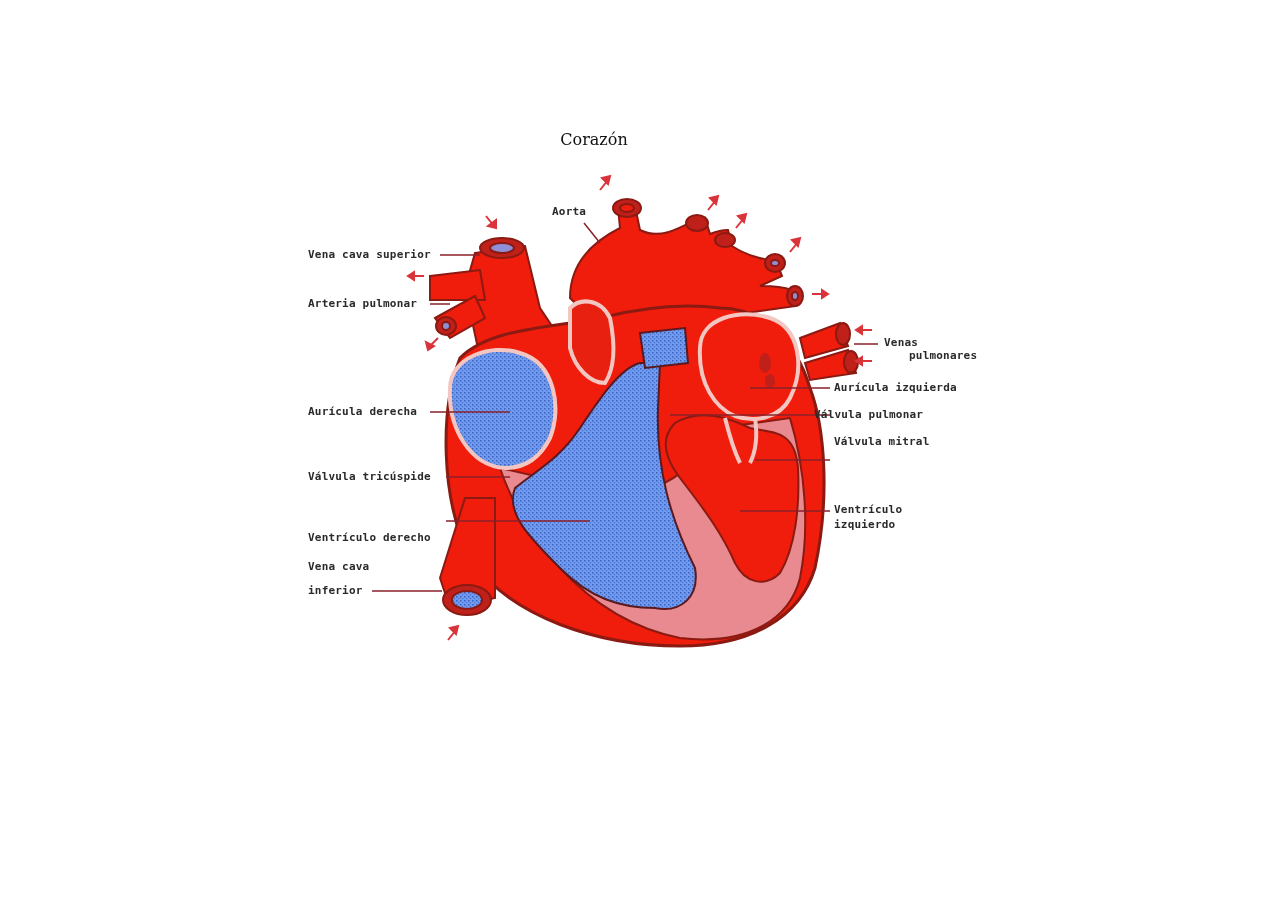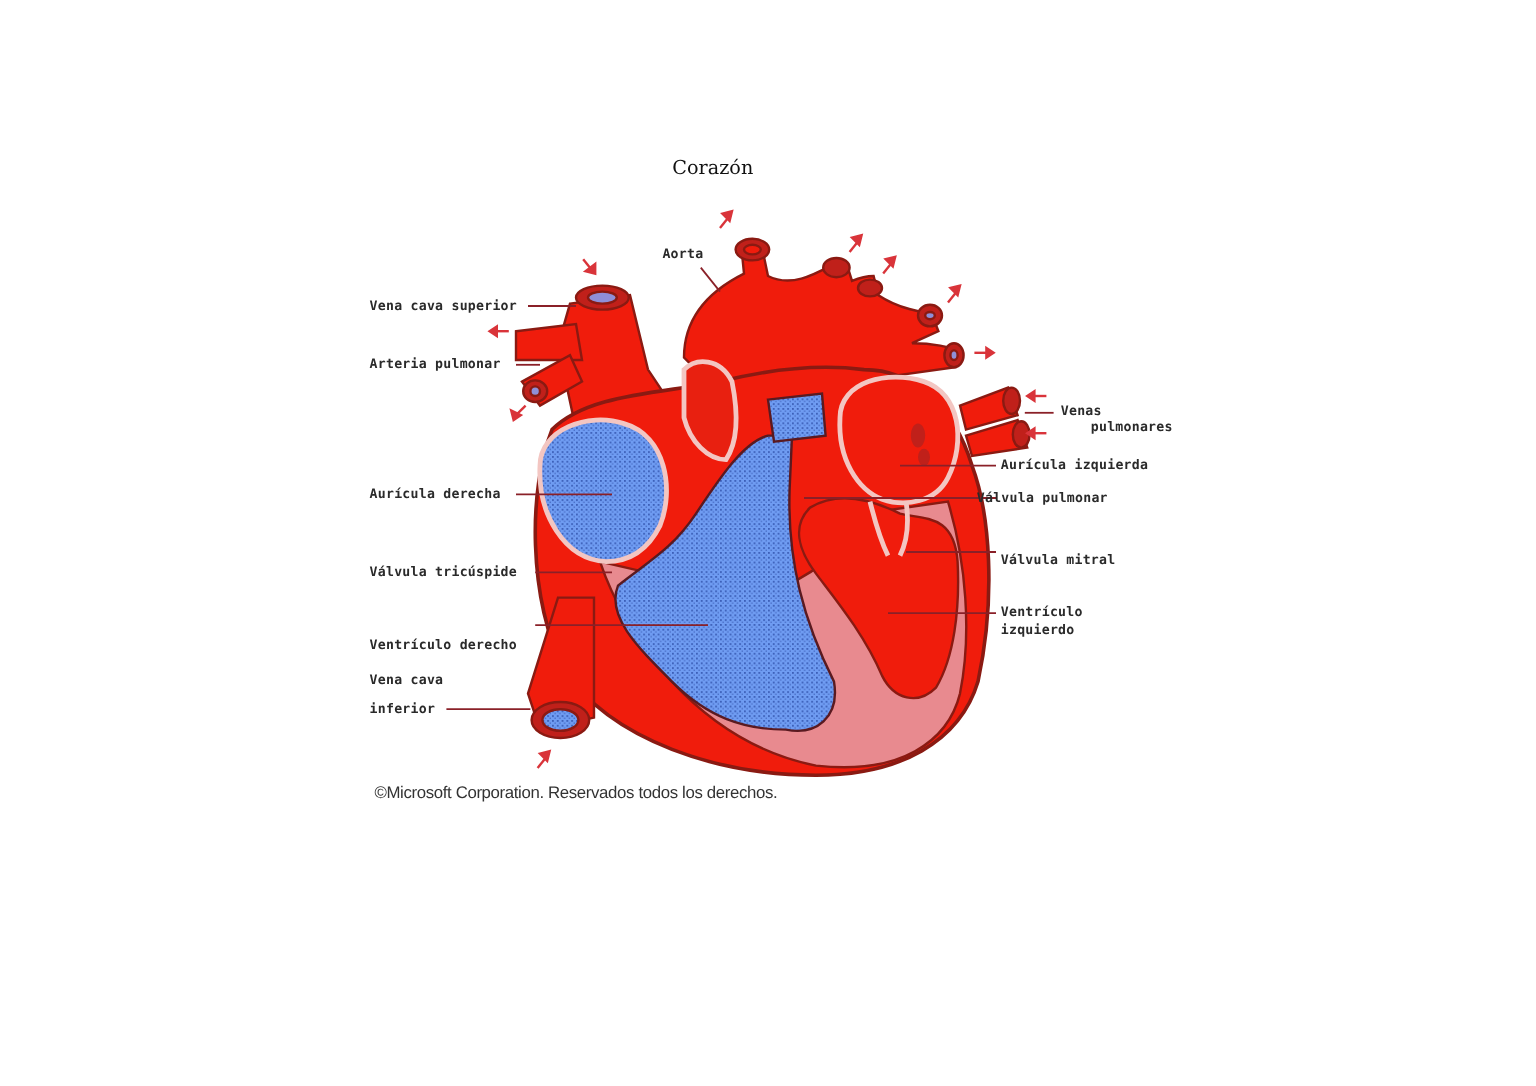--- a/index.html
+++ b/index.html
@@ -138,18 +138,17 @@
   <div class="lbl" style="left:8px; top:346px;margin-top:17px;">Ventrículo derecho</div>
   <div class="lbl" style="left:8px; top:392px;">Vena cava</div>
   <div class="lbl" style="left:8px; top:416px;text-align:center;">inferior</div>
 
   <div class="lbl" style="left:252px; top:37px;">Aorta</div>
 
   <div class="lbl" style="left:584px; top:168px;">Venas</div>
   <div class="lbl" style="left:584px; top:181px;margin-left:25px;">pulmonares</div>
   <div class="lbl" style="left:534px; top:213px;">Aurícula izquierda</div>
   <div class="lbl" style="left:514px; top:240px;">Válvula pulmonar</div>
-  <div class="lbl" style="left:534px; top:292px;">Válvula mitral</div>
+  <div class="lbl" style="left:534px; top:267px;">Válvula mitral</div>
   <div class="lbl" style="left:534px; top:335px;">Ventrículo</div>
   <div class="lbl" style="left:534px; top:350px;">izquierdo</div>
 
-  <div class="copyright">©Microsoft Corporation. Reservados todos los derechos.</div>
 </div>
 
 </body></html>

